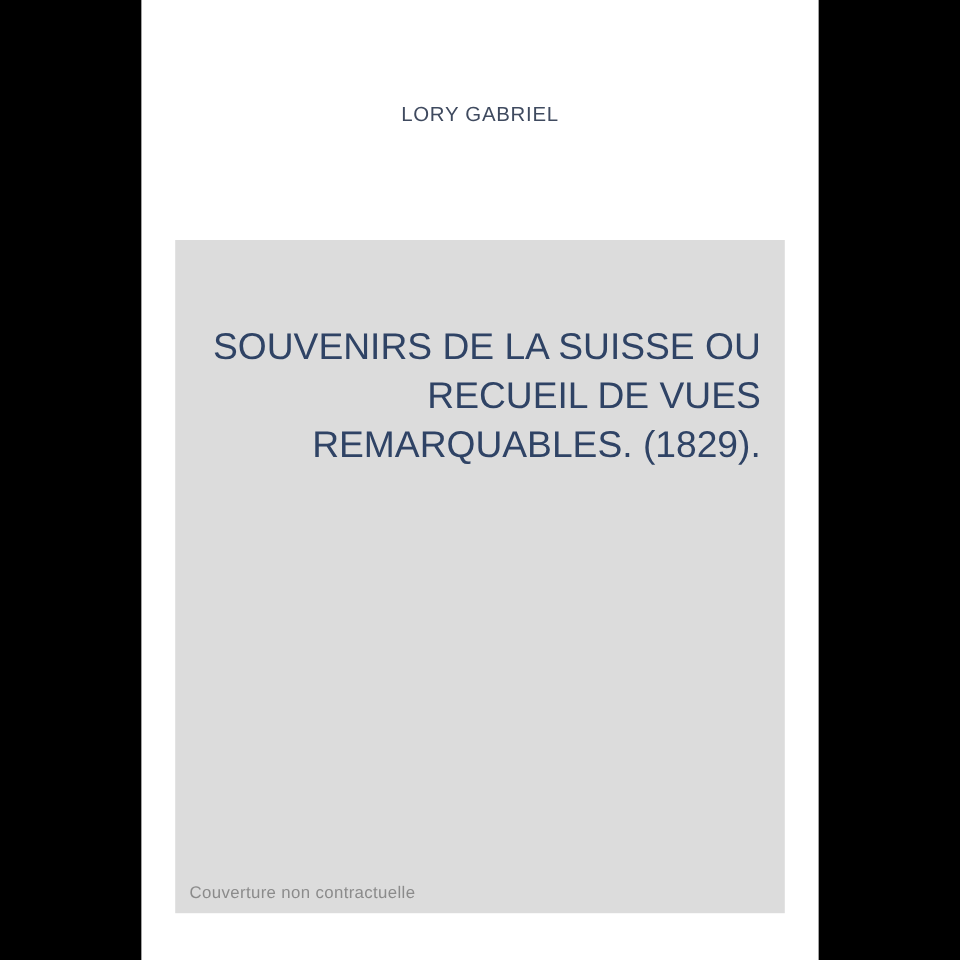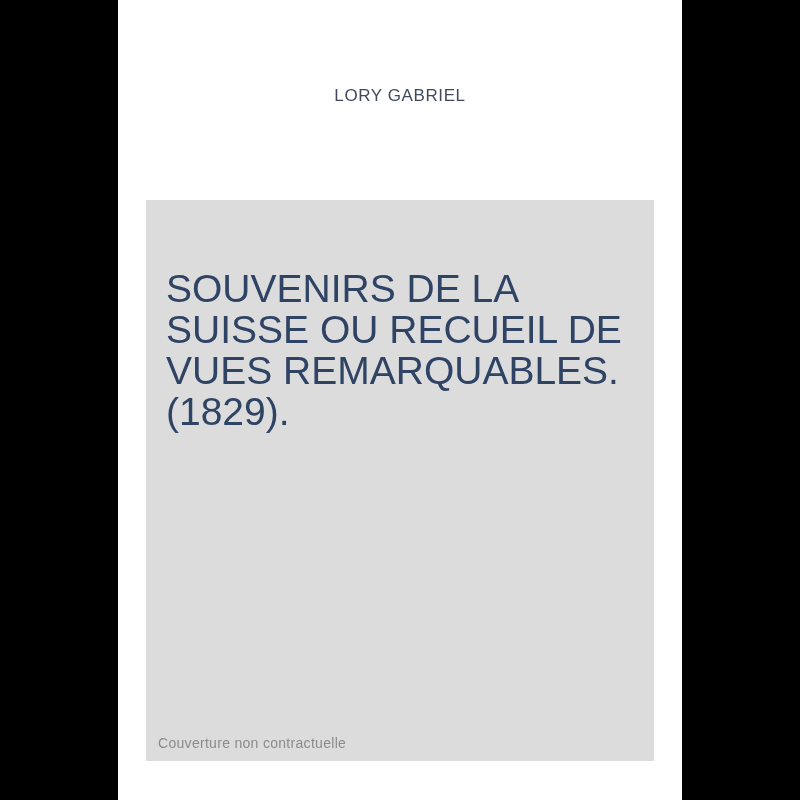--- a/index.html
+++ b/index.html
@@ -60,23 +60,23 @@
     width: 508px;
     height: 561px;
     background: #dcdcdc;
   }
 
   .title {
     position: absolute;
     left: 20px;
     right: 20px;
     top: 68px;
-    text-align: left;
+    text-align: right;
     color: #2f4365;
-    font-size: 39px;
+    font-size: 31px;
     line-height: 41px;
     font-family: "Liberation Sans", sans-serif;
   }
 
   .disclaimer {
     position: absolute;
     left: 12px;
     bottom: 10px;
     font-size: 14px;
     letter-spacing: 0.3px;

